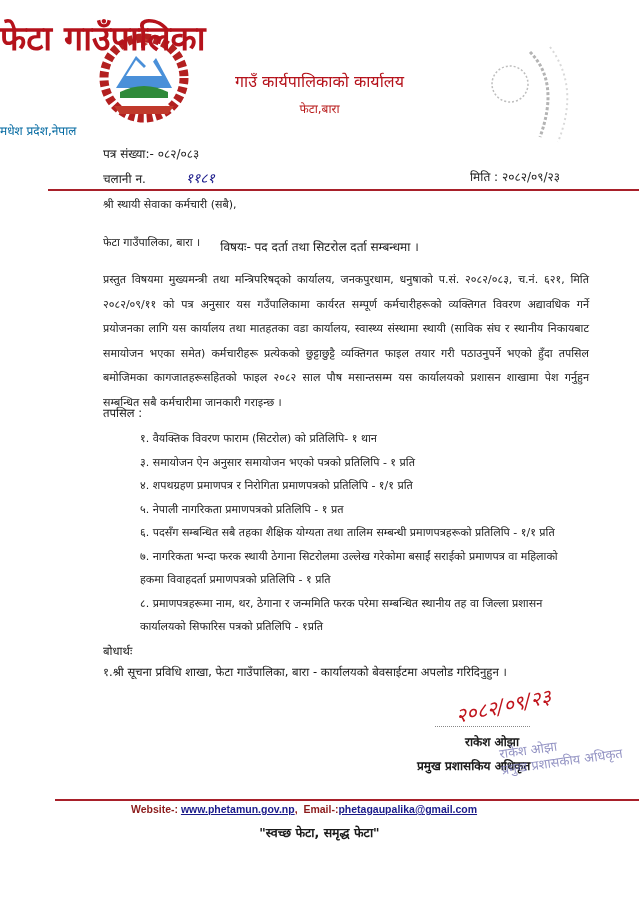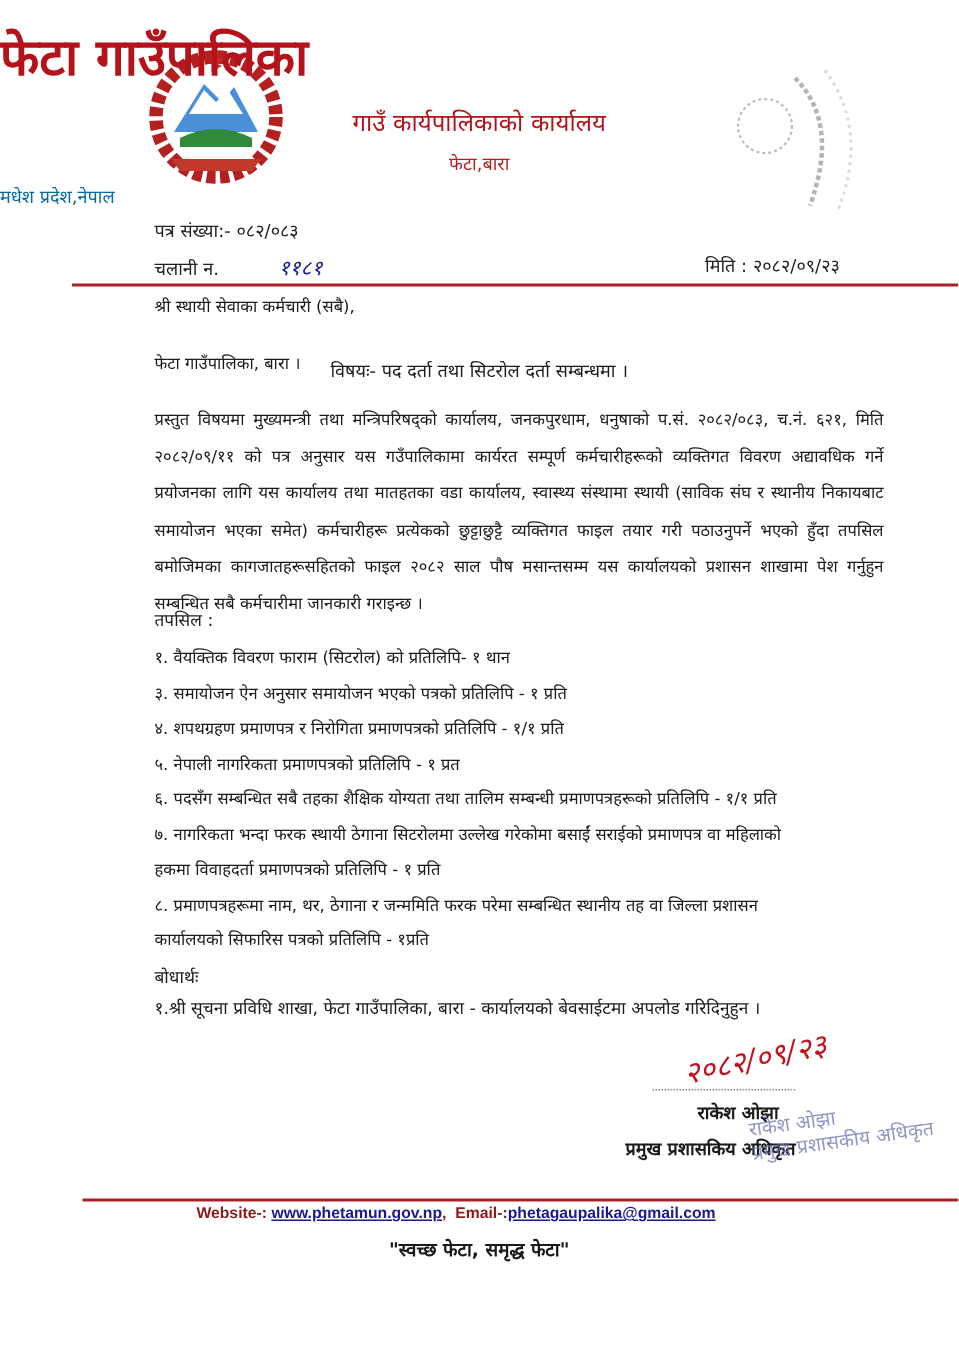--- a/index.html
+++ b/index.html
@@ -19,21 +19,21 @@
   .chalani { left: 103px; top: 168px; }
   .chalani .hand { font-family: "DejaVu Serif", serif; font-style: italic; color: #1a1a8a; font-size: 14px; margin-left: 36px; }
   .date { left: 470px; top: 168px; }
   .rule-top { left: 48px; top: 189px; width: 591px; height: 2px; background: #a8202a; }
   .addr1 { left: 103px; top: 196px; font-size: 11px; }
   .addr2 { left: 103px; top: 218px; font-size: 11px; margin-top: 16px; }
   .subject { left: 0; width: 639px; top: 238px; text-align: center; font-size: 12px; }
   .body-par { left: 103px; top: 268px; width: 486px; font-size: 11px; line-height: 24.5px; text-align: justify; }
   .tapasil-h { left: 103px; top: 405px; font-size: 11.5px; }
   .list { left: 103px; top: 427px; width: 500px; font-size: 11px; }
-  .list-item { line-height: 23.5px; }
+  .list-item { line-height: 23.5px; margin-left: 37px; }
   .bodhartha-h { left: 103px; top: 643px; font-size: 11.5px; font-weight: normal; }
   .bodhartha-item { left: 103px; top: 664px; font-size: 11.5px; }
   .hand-date { left: 455px; top: 692px; font-family: "DejaVu Serif", serif; font-style: italic; color: #c0141c; font-size: 20px; transform: rotate(-12deg); }
   .sig-dots { left: 435px; top: 726px; width: 95px; border-top: 1px dotted #888; }
   .sig-name { left: 465px; top: 733px; font-size: 12px; font-weight: bold; }
   .sig-title { left: 417px; top: 757px; font-size: 12px; font-weight: bold; }
   .stamp-bottom { left: 500px; top: 738px; color: #7070b0; opacity: 0.75; transform: rotate(-8deg); font-size: 13px; line-height: 16px; }
   .rule-bottom { left: 55px; top: 799px; width: 584px; height: 2px; background: #a8202a; }
   .footer-contact { left: 0; width: 608px; top: 803px; text-align: center; font-size: 10.5px; color: #8b1a1a; font-family: "Liberation Sans", sans-serif; font-weight: bold; }
   .footer-contact a { color: #1a1a8a; text-decoration: underline; }

